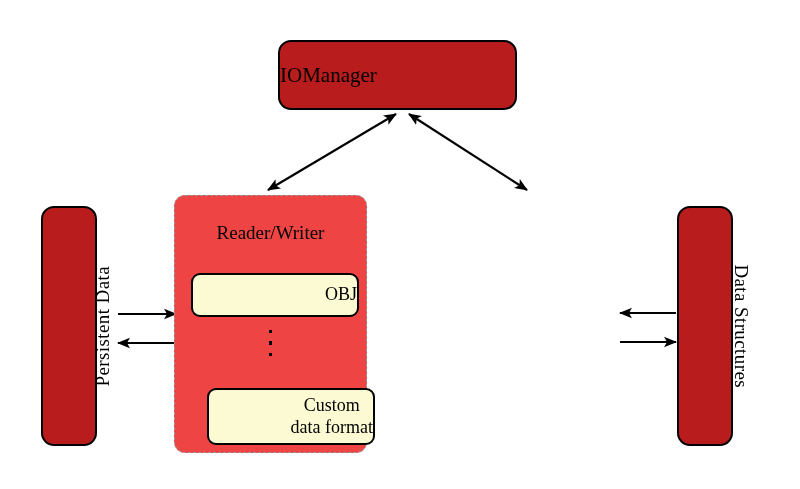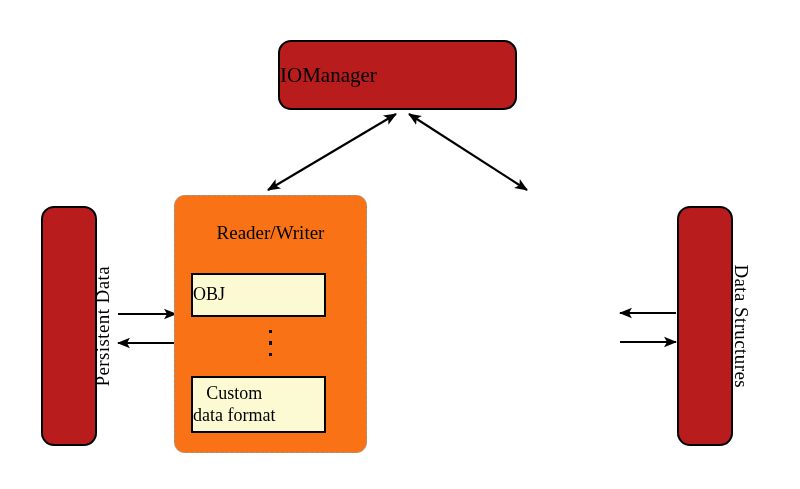--- a/index.html
+++ b/index.html
@@ -69,21 +69,21 @@
   .rot-ccw { transform: rotate(-90deg); }
   .rot-cw  { transform: rotate(90deg); }
 
   
   .panel {
     position: absolute;
     box-sizing: border-box;
     top: 195px;
     width: 193px;
     height: 258px;
-    background: #f97316;
+    background: #ef4444;
     border: 1.6px dashed #9a9a9a;
     border-radius: 11px;
   }
   #panel-readerwriter { left: 174px; }
   #panel-importerexporter { left: 428px; }
 
   .panel-title {
     position: absolute;
     left: 0;
     right: 0;
@@ -91,38 +91,39 @@
     text-align: center;
     font-size: 19px;
     white-space: nowrap;
   }
 
   
   .inner-node {
     position: absolute;
     box-sizing: border-box;
     left: 16px;
-    width: 135px;
+    width: 168px;
     background: #fbfad2;
     border: 2.6px solid #000000;
-    border-radius: 0;
+    border-radius: 9px;
     display: flex;
     align-items: center;
-    justify-content: flex-start;
+    justify-content: flex-end;
     text-align: center;
     font-size: 18px;
     line-height: 1.2;
   }
   .inner-top {
     top: 77px;
     height: 44px;
   }
   .inner-bottom {
-    top: 180px;
+    top: 192px;
     height: 57px;
+    margin-left: 16px;
   }
 
   
   .vdots {
     position: absolute;
     left: 0;
     right: 0;
     top: 134px;
     display: flex;
     flex-direction: column;

